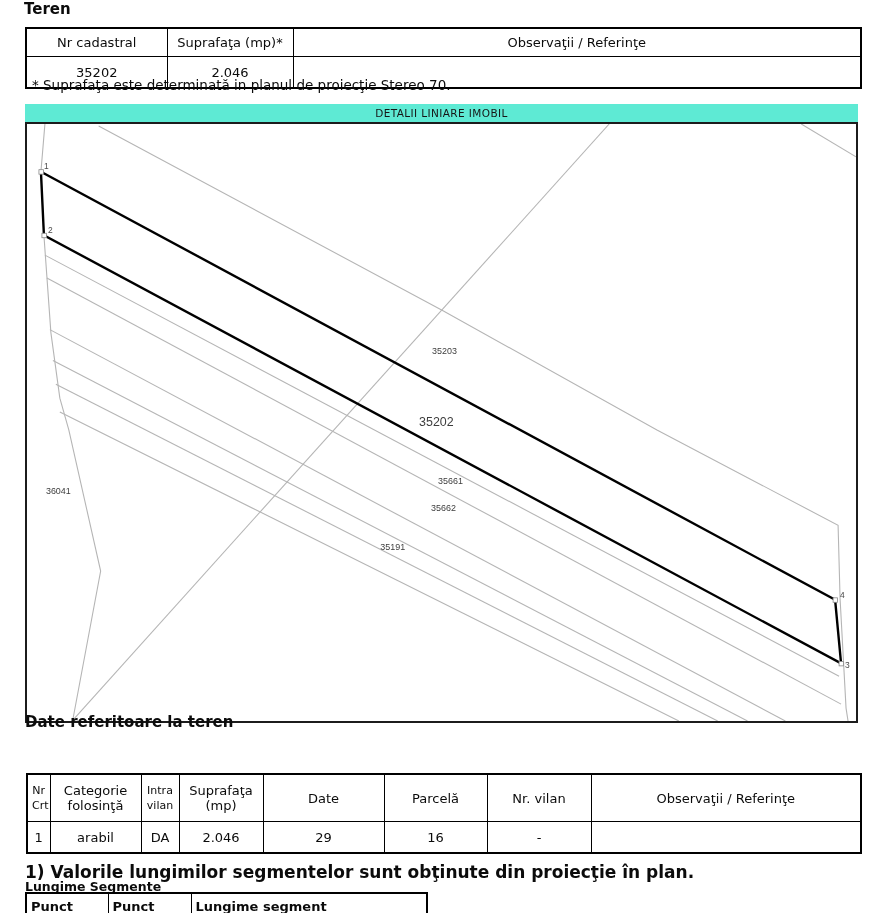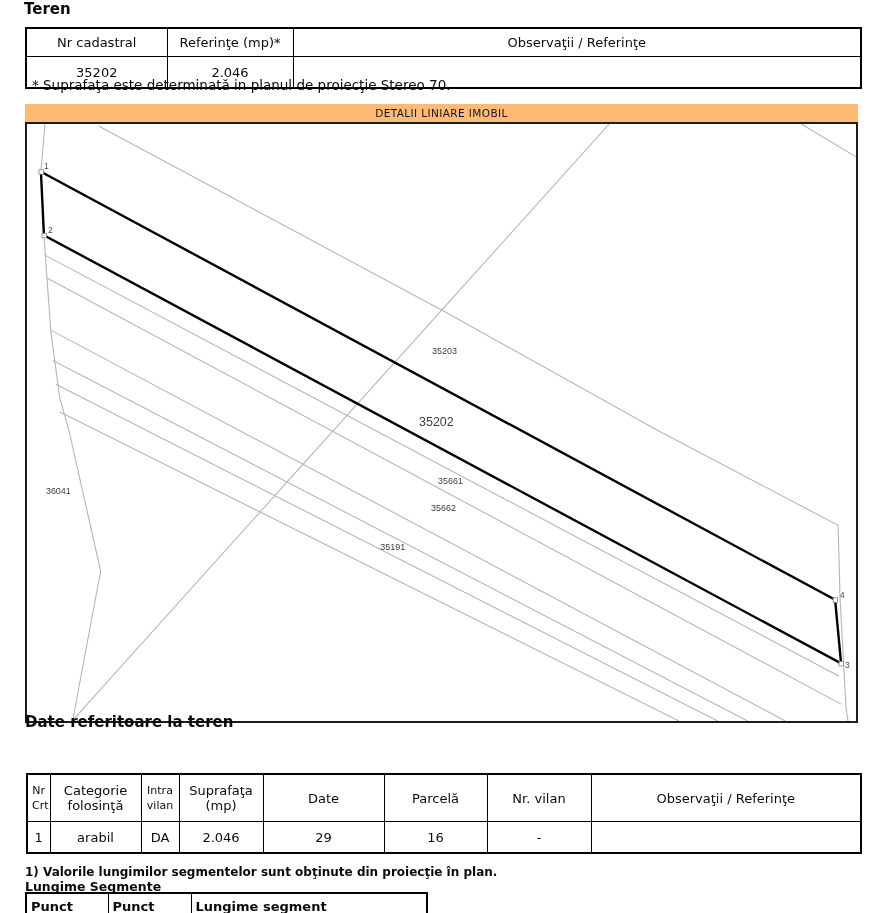--- a/index.html
+++ b/index.html
@@ -9,42 +9,42 @@
     background:#ffffff;
     overflow:hidden;
     font-family:"DejaVu Sans",sans-serif;
     color:#0b0b0b;
     -webkit-font-smoothing:antialiased;
   }
   .abs{position:absolute;}
   .h1{font-size:15px;font-weight:bold;line-height:17px;}
   .h2{font-size:15px;font-weight:bold;line-height:17px;}
   .h3{font-size:12.5px;font-weight:bold;line-height:15px;}
-  .note{font-size:12px;font-weight:bold;line-height:15px;}
+  .note{font-size:17px;font-weight:bold;line-height:15px;}
   .footnote{font-size:13.5px;line-height:16px;}
 
   table.doc{border-collapse:collapse;table-layout:fixed;border:2px solid #000;}
   table.doc td{border:1px solid #000;text-align:center;vertical-align:middle;
                font-size:13px;padding:4px;overflow:hidden;white-space:nowrap;}
   table.doc .small{font-size:11px;line-height:13px;}
   table.doc .two{line-height:15px;text-align:center;}
 
   #t1 tr.hdr td{height:19px;}
   #t1 tr.data td{height:22px;}
 
   #t2 tr.hdr td{height:38px;}
   #t2 tr.data td{height:22px;}
 
   #t3 td{text-align:left;padding-right:4px;font-weight:bold;font-size:13px;}
   #t3 tr.hdr td{height:17px;}
   #t3 tr.data td{height:20px;}
 
   #map-bar{
     left:25px;top:104px;width:833px;height:18px;
-    background:#fdba74;
+    background:#5eead4;
     text-align:center;line-height:18px;
     font-size:10.5px;letter-spacing:0.4px;color:#161616;
   }
   #map-box{
     left:25px;top:122px;width:833px;height:601px;
     border:2px solid #1c1c1c;box-sizing:border-box;
     background:#fff;
   }
   #map-box svg{display:block;}
   .maplabel{font-family:"Liberation Sans","DejaVu Sans",sans-serif;fill:#3d3d3d;}
@@ -57,21 +57,21 @@
 
 <table id="t1" class="doc abs" style="left:25px;top:27px;width:835px;">
   <colgroup>
       <col style="width:141px">
       <col style="width:126px">
       <col style="width:568px">
     </colgroup>
   <tbody>
       <tr class="hdr">
     <td>Nr cadastral</td>
-    <td>Referinţe (mp)*</td>
+    <td>Suprafaţa (mp)*</td>
     <td>Observaţii / Referinţe</td>
   </tr>
   <tr class="data">
     <td>35202</td>
     <td>2.046</td>
     <td></td>
   </tr>
 </tbody>
   </table>
 

